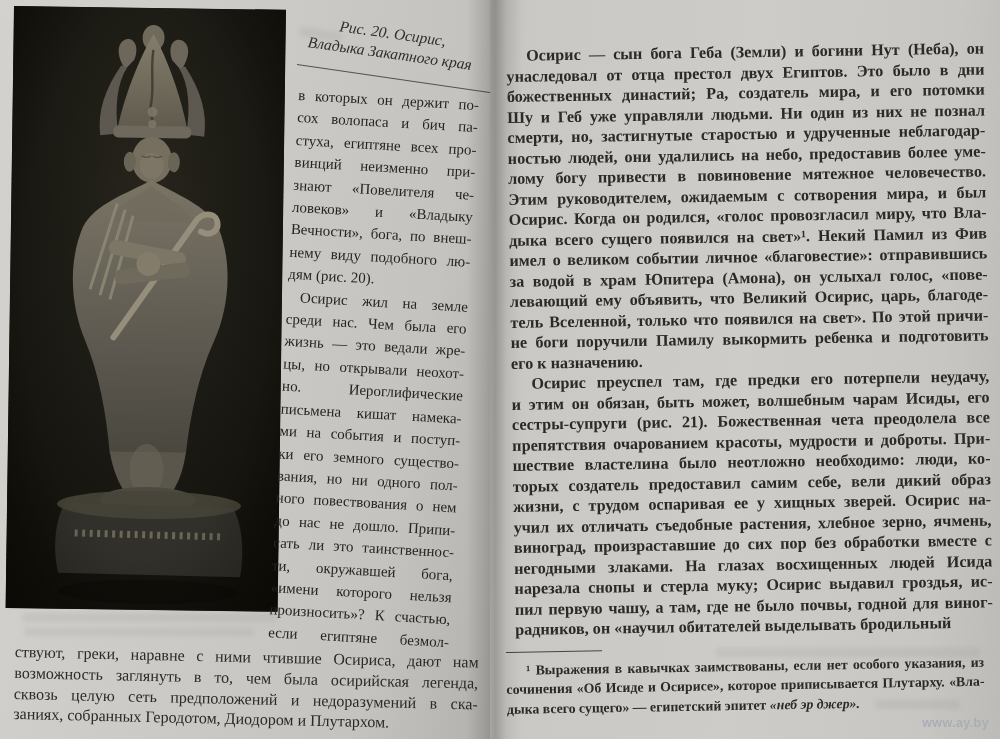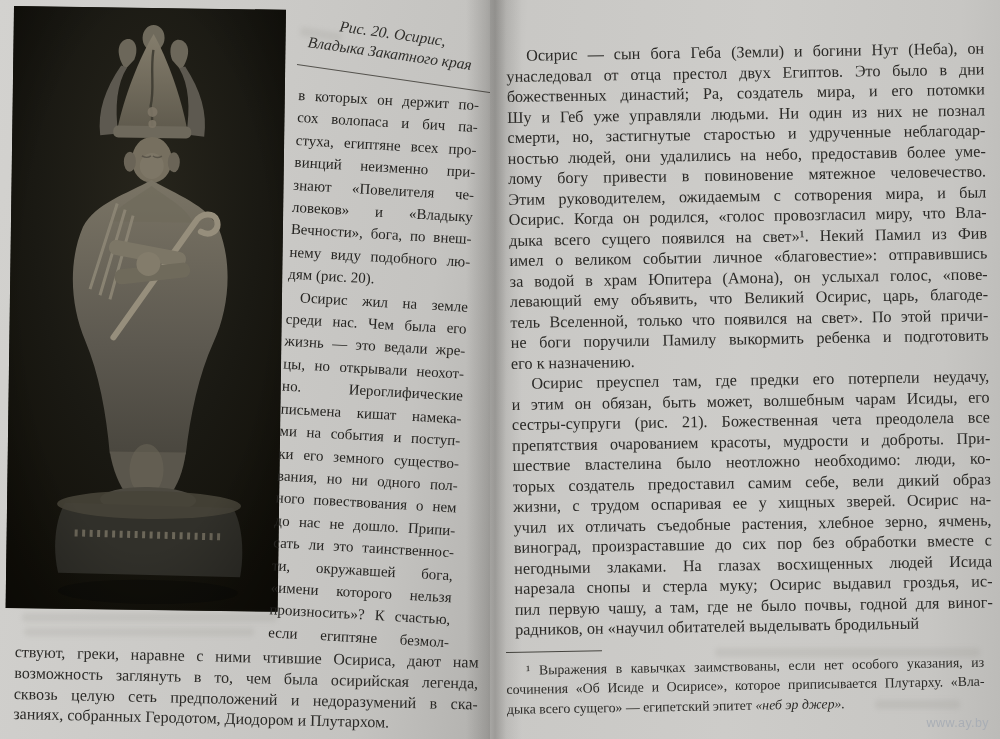--- a/index.html
+++ b/index.html
@@ -2,21 +2,21 @@
 <html><head>
 <meta charset="utf-8">
 <style>
   html,body{margin:0;padding:0;background:#9a9996;}
   .stage{position:relative;width:1000px;height:739px;overflow:hidden;
          background:#c7c6c3;font-family:"Liberation Serif",serif;color:#2b2a27;}
   .page{position:absolute;top:0;height:739px;}
   .page-left{left:0;width:490px;
     background:linear-gradient(100deg,#d3d2cf 0%,#cccbc8 40%,#c4c3c0 78%,#b2b1ae 100%);}
   .page-right{left:490px;width:510px;
-    background:linear-gradient(93deg,#b7b6b3 0%,#c9c8c5 7%,#cdccc9 50%,#c7c6c3 86%,#bcbbb8 100%);}
+    background:linear-gradient(93deg,#b7b6b3 0%,#c9c8c5 7%,#cdccc9 50%,#c7c6c3 86%,#bcbbb8 100%);font-weight:bold;}
   .gutter{position:absolute;left:466px;top:0;width:56px;height:739px;z-index:5;pointer-events:none;
     background:linear-gradient(to right,rgba(30,28,25,0) 0%,rgba(30,28,25,.16) 38%,rgba(30,28,25,.26) 52%,rgba(30,28,25,.08) 72%,rgba(30,28,25,0) 100%);}
 
   .photo{position:absolute;left:14px;top:6px;width:272px;height:602px;
          transform:rotate(.8deg);transform-origin:top left;background:#16150f;}
   .photo svg{display:block;width:100%;height:100%;}
 
   .caption{position:absolute;left:296px;top:10px;width:198px;
            transform:rotate(8deg);transform-origin:top left;
            font-style:italic;font-size:15.5px;line-height:20px;text-align:center;color:#2f2e2b;}

